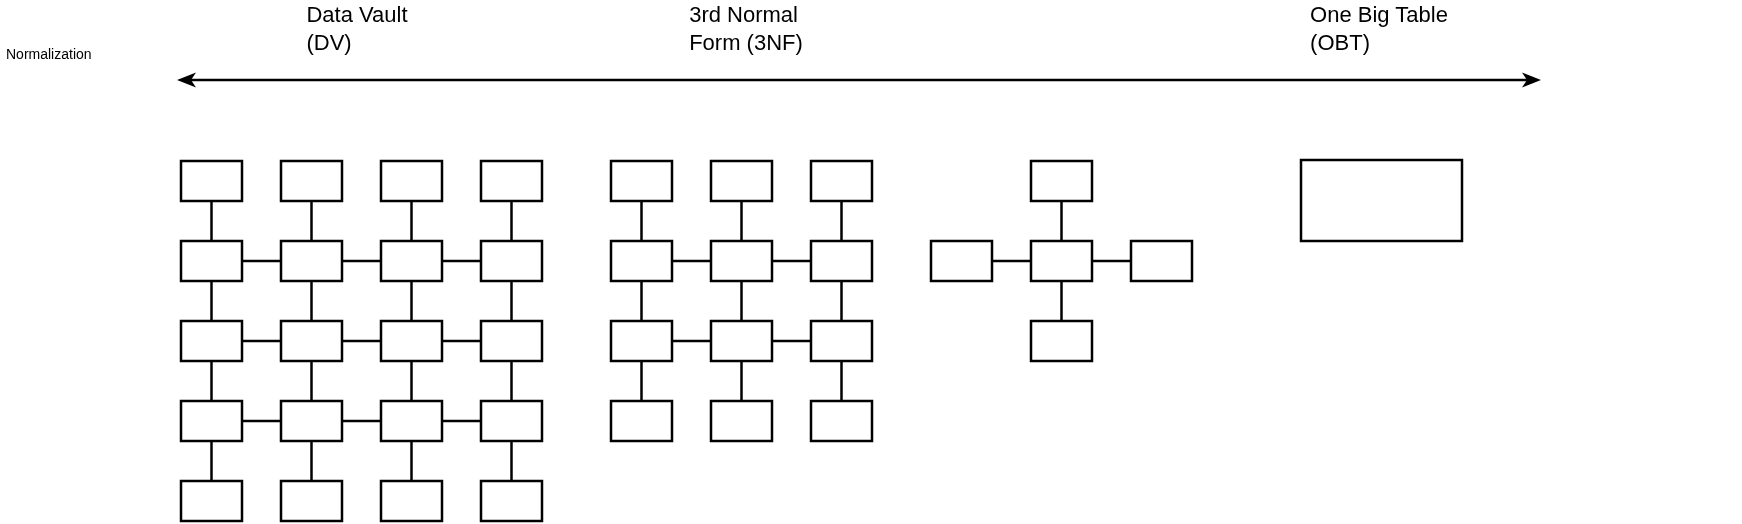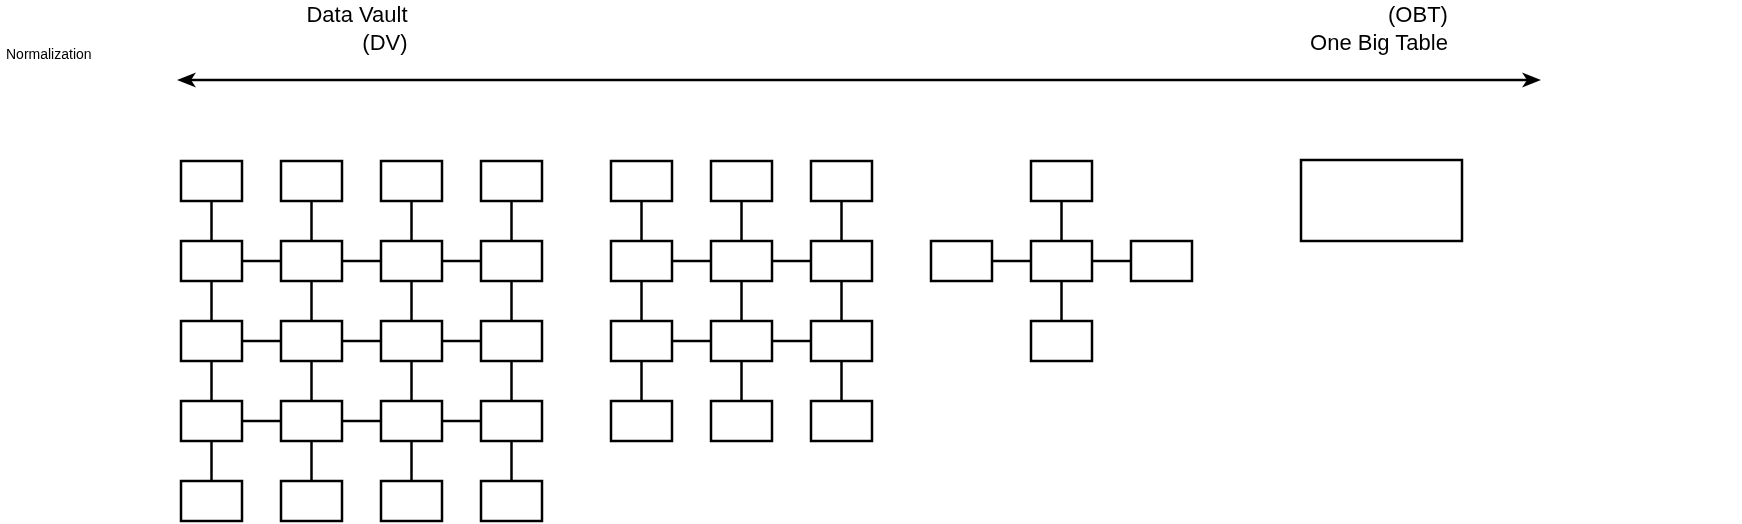--- a/index.html
+++ b/index.html
@@ -9,21 +9,21 @@
     height: 524px;
     background: #ffffff;
     font-family: "Liberation Sans", sans-serif;
     color: #000000;
     overflow: hidden;
   }
   .scheme-label {
     position: absolute;
     top: 1px;
     transform: translateX(-50%);
-    text-align: right;
+    text-align: left;
     font-size: 22px;
     line-height: 28px;
     white-space: nowrap;
   }
   .scheme-label span { display: block; }
   .axis-label {
     position: absolute;
     top: 40px;
     font-size: 14px;
     line-height: 28px;
@@ -128,20 +128,24 @@
       <rect x="1031" y="241" width="61" height="40" fill="#ffffff" stroke="#000000" stroke-width="2.5"></rect>
       <rect x="1131" y="241" width="61" height="40" fill="#ffffff" stroke="#000000" stroke-width="2.5"></rect>
       <rect x="1031" y="321" width="61" height="40" fill="#ffffff" stroke="#000000" stroke-width="2.5"></rect>
       <rect x="1301" y="160" width="161" height="81" fill="#ffffff" stroke="#000000" stroke-width="2.5"></rect>
     </svg>
 
   <div class="scheme-label" style="left:357px">
     <span>Data Vault</span>
     <span>(DV)</span>
   </div>
+  <div class="scheme-label" style="left:746px">
+    <span>3rd Normal</span>
+    <span>Form (3NF)</span>
+  </div>
   <div class="scheme-label" style="left:1379px">
+    <span>One Big Table</span>
     <span>(OBT)</span>
-    <span>One Big Table</span>
   </div>
 
   <div class="axis-label left">Normalization</div>
 
 </div>
 
 </body></html>

